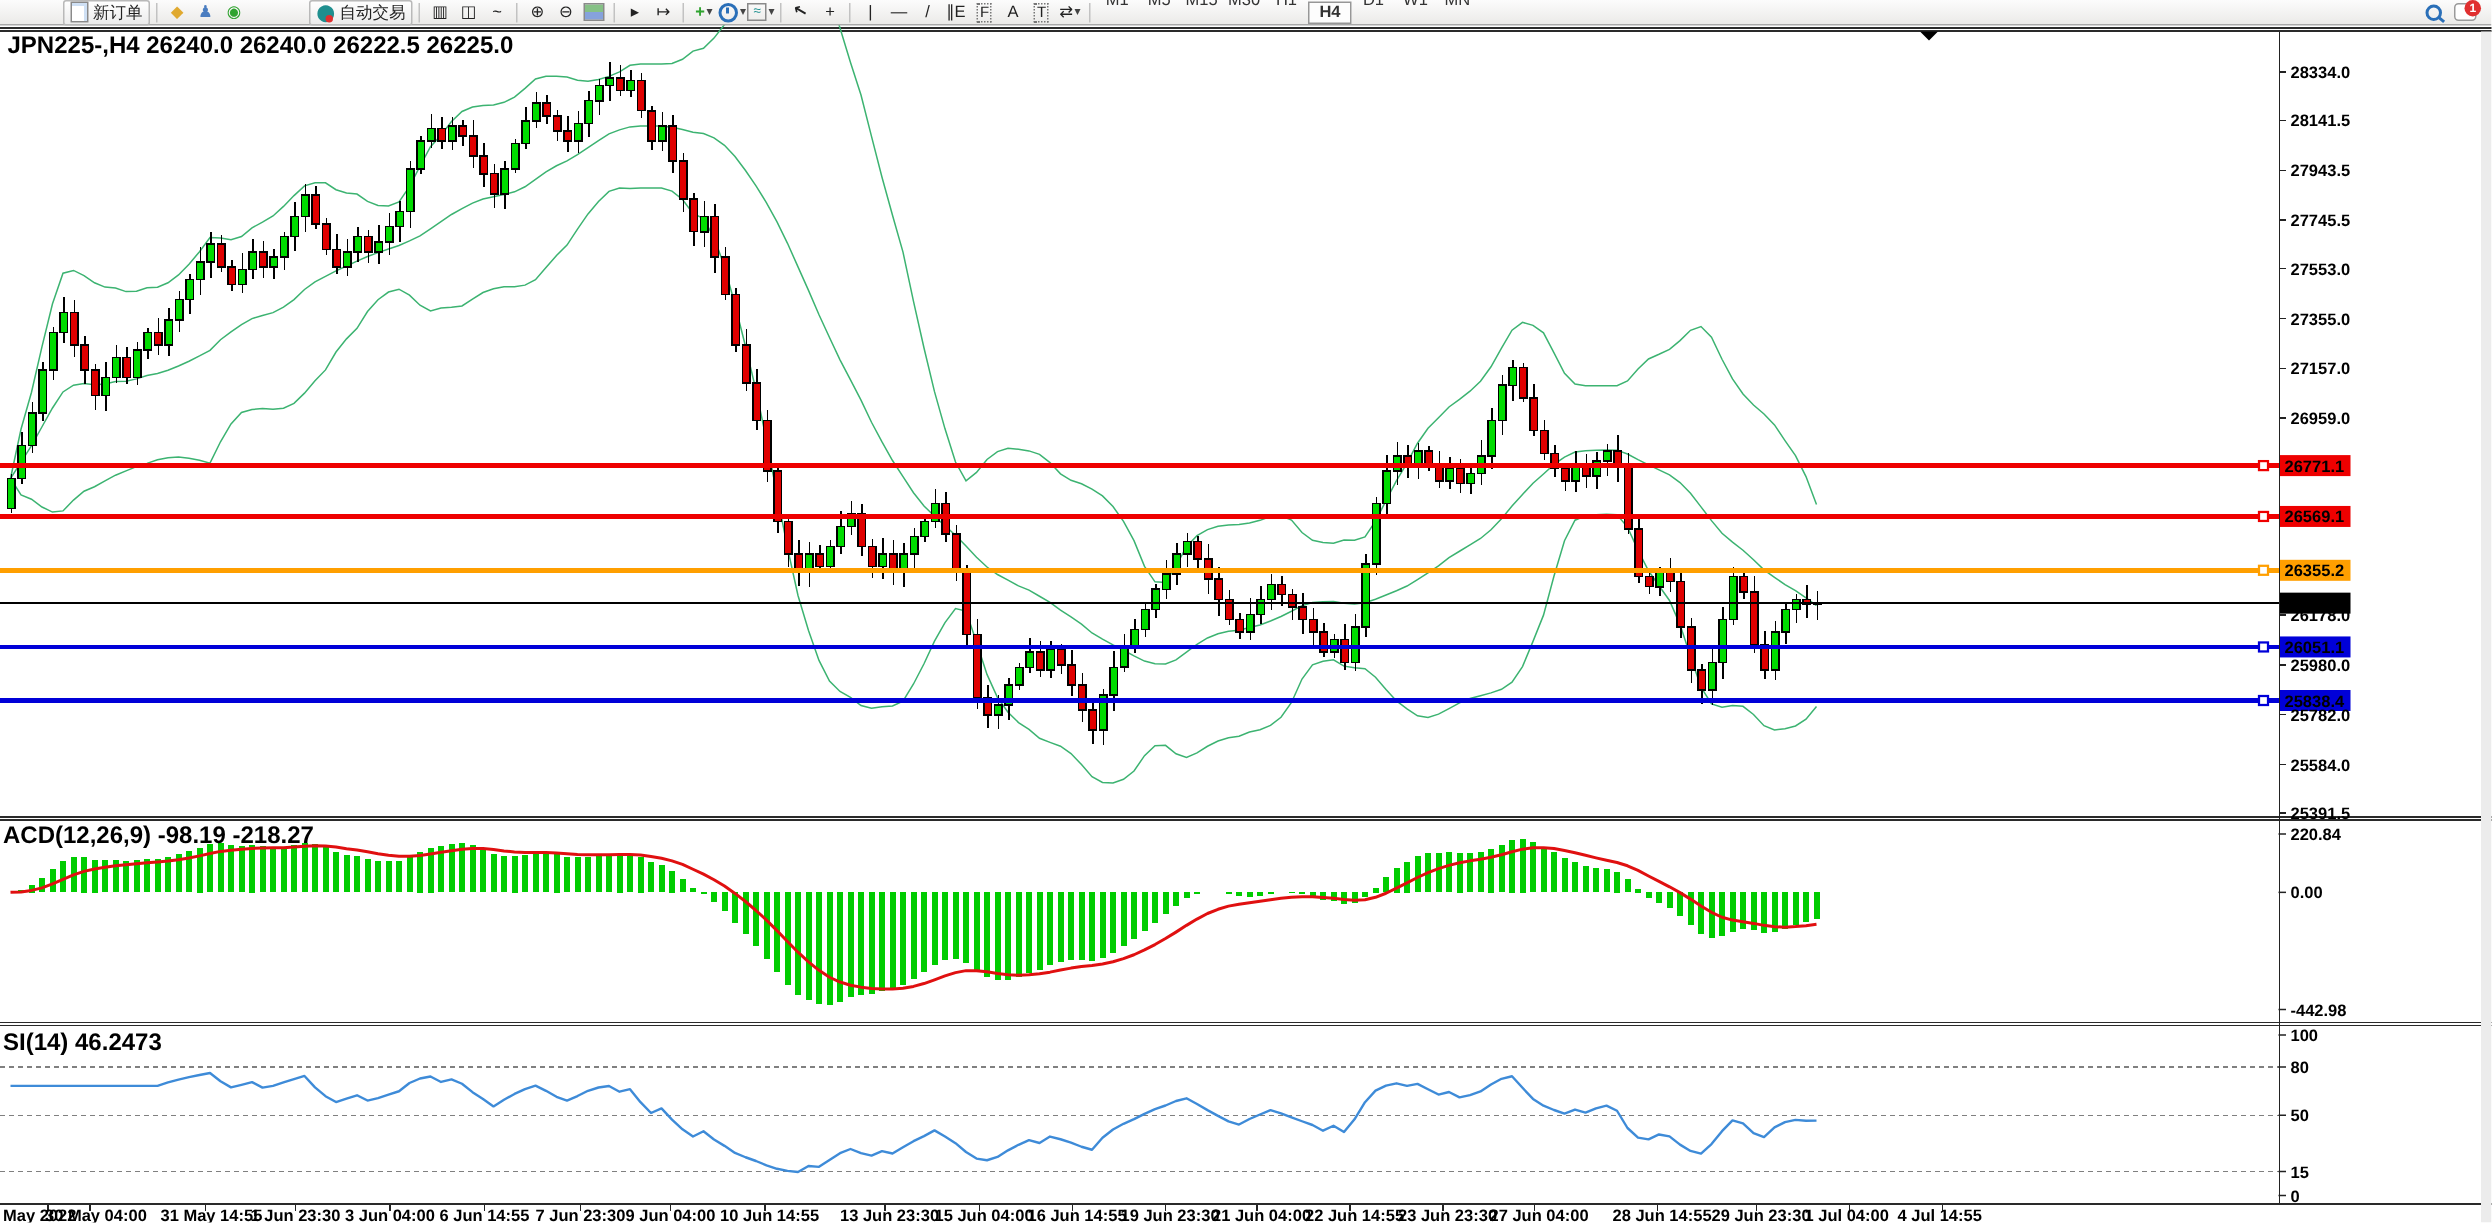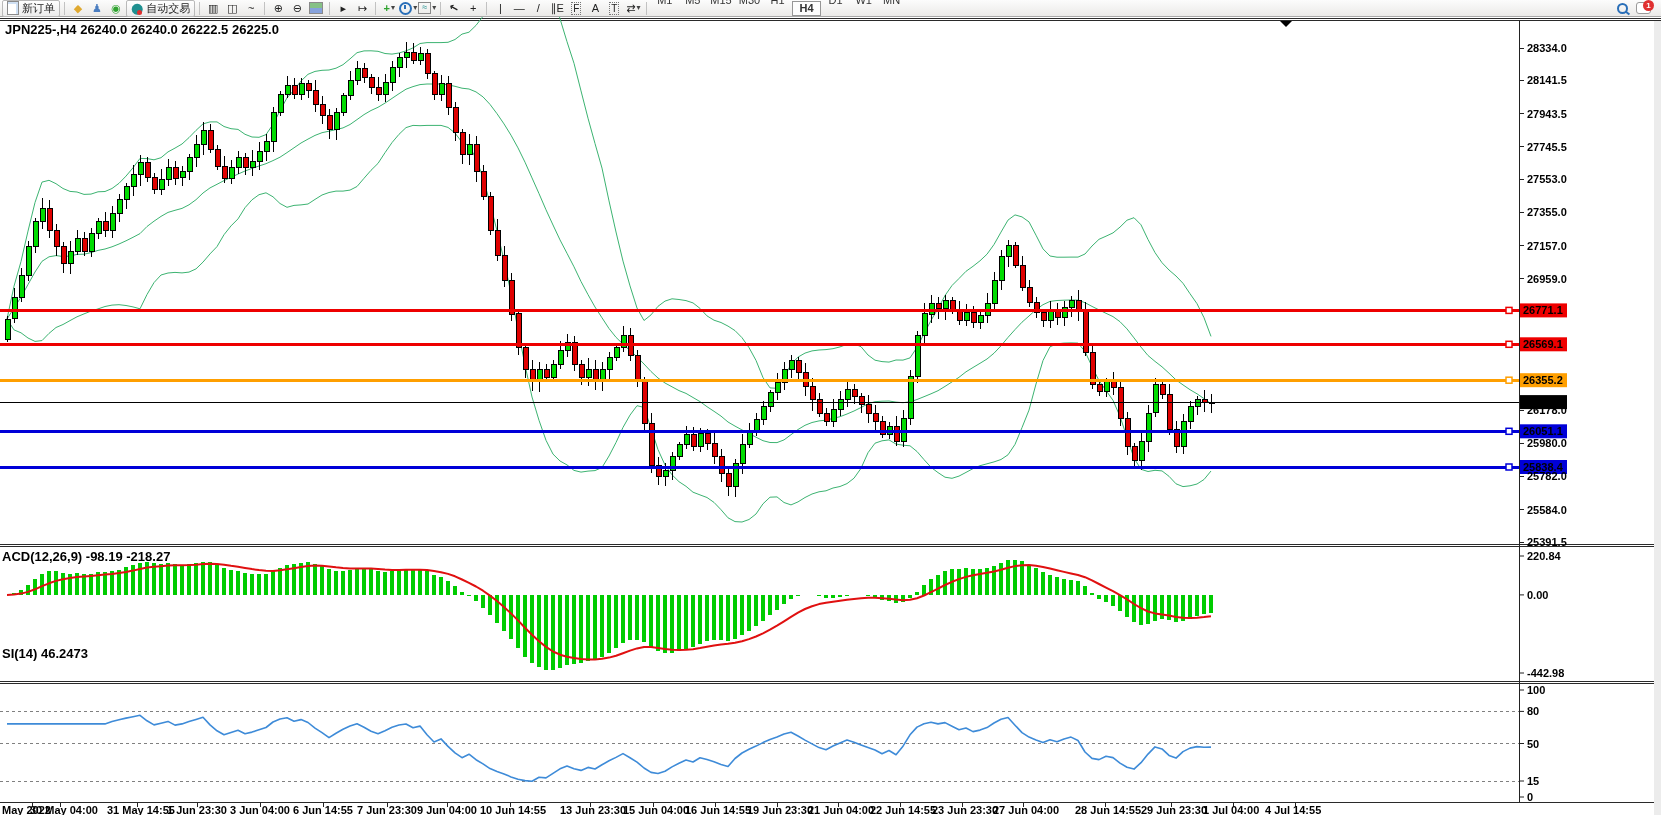--- a/index.html
+++ b/index.html
@@ -5,21 +5,21 @@
   html,body{margin:0;padding:0;background:#fff;width:1661px;height:815px;overflow:hidden;
     font-family:"Liberation Sans","DejaVu Sans",sans-serif;}
   .app{position:relative;width:1661px;height:815px;}
   svg{position:absolute;left:0;top:0;z-index:0;}
   svg text{font-family:"Liberation Sans","DejaVu Sans",sans-serif;font-weight:700;font-size:11px;fill:#000;}
   
   .toolbar{position:absolute;left:0;top:0;width:1661px;height:17px;z-index:5;
     display:flex;align-items:center;gap:1px;padding:0 2px;box-sizing:border-box;
     background:linear-gradient(#fcfcfc,#ebeae8);border-bottom:1px solid #a8a8a8;font-size:11px;color:#222;}
   .tb-btn{display:inline-flex;align-items:center;gap:3px;height:15px;padding:0 4px;
-    border:1px solid #b9b9b9;border-radius:2px;background:linear-gradient(#fff,#ececec);cursor:default;}
+    border:1px solid #b9b9b9;border-radius:2px;background:linear-gradient(#fff,#ececec);cursor:default;margin-left:40px;}
   .tb-ic{display:inline-flex;align-items:center;justify-content:center;width:18px;height:15px;font-size:11px;line-height:1;}
   .sep{width:1px;height:13px;background:#c2c2c2;margin:0 3px;}
   .dd{font-size:8px;color:#444;margin-left:1px;}
   .tf{min-width:21px;height:30px;line-height:14px;text-align:center;padding:0 3px;color:#333;}
   .tf.active{border:1px solid #979797;background:#fdfdfd;height:13px;line-height:13px;font-weight:bold;}
   .ic-doc{width:10px;height:12px;background:#fff;border:1px solid #8a8a8a;box-shadow:inset -2px 2px 0 #cfe0f4;}
   .ic-diamond{color:#e0a92f;} .ic-person{color:#4a7dc0;} .ic-signal{color:#2fa32f;}
   .ic-globe{color:#1f8f8f;position:relative;}
   .ic-globe i{position:absolute;right:1px;bottom:0;width:5px;height:5px;border-radius:50%;background:#e03030;}
   .ic-grid{width:12px;height:10px;border:1px solid #8a8a8a;
@@ -29,21 +29,21 @@
   .ic-ind{width:13px;height:10px;border:1px solid #8a8a8a;color:#1f8f8f;font-size:9px;line-height:9px;text-align:center;}
   .dotted{border:1px dotted #777;padding:0 1px;font-size:10px;line-height:11px;}
   .cursor-g{transform:rotate(-15deg);font-weight:700;}
   .mag{width:7px;height:7px;border:2px solid #2a6fb8;border-radius:50%;position:relative;}
   .mag::after{content:'';position:absolute;width:5px;height:2px;background:#2a6fb8;right:-4px;bottom:-2px;transform:rotate(40deg);}
   .bubble{width:13px;height:10px;border:1px solid #9a9a9a;border-radius:3px;background:#fff;position:relative;}
   .bubble .badge{position:absolute;right:-4px;top:-3px;width:11px;height:11px;border-radius:50%;
     background:#e03030;color:#fff;font-size:8px;line-height:11px;text-align:center;font-weight:700;}
   .toolbar-right{margin-left:auto;display:flex;align-items:center;gap:8px;padding-right:8px;}
   
-  .ovl{position:absolute;z-index:2;font-size:13px;font-weight:700;color:#000;white-space:nowrap;}
+  .ovl{position:absolute;z-index:2;font-size:16px;font-weight:700;color:#000;white-space:nowrap;}
 </style>
 </head>
 <body>
 
 <div class="app">
 
   <svg id="chart-svg" width="1661" height="815">
       <g>
         <line x1="0" y1="18.5" x2="1661" y2="18.5" stroke="#2a2a2a" stroke-width="1" shape-rendering="crispEdges"></line>
         <line x1="0" y1="20.5" x2="1661" y2="20.5" stroke="#2a2a2a" stroke-width="1" shape-rendering="crispEdges"></line>
@@ -781,14 +781,14 @@
     <span class="toolbar-right">
       <span class="mag"></span>
       <span class="bubble">
         <span class="badge">1</span>
       </span>
     </span>
   </div>
 
   <div class="ovl" style="left:5px;top:22px;">JPN225-,H4  26240.0 26240.0 26222.5 26225.0</div>
   <div class="ovl" style="left:2px;top:549px;">ACD(12,26,9) -98.19 -218.27</div>
-  <div class="ovl" style="left:2px;top:646px;text-align:right;">SI(14) 46.2473</div>
+  <div class="ovl" style="left:2px;top:687px;text-align:right;">SI(14) 46.2473</div>
 </div>
 
 </body></html>

